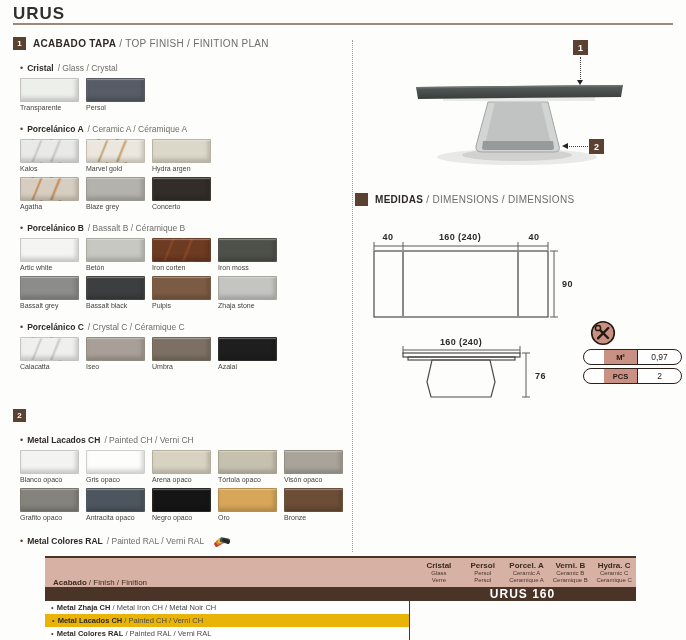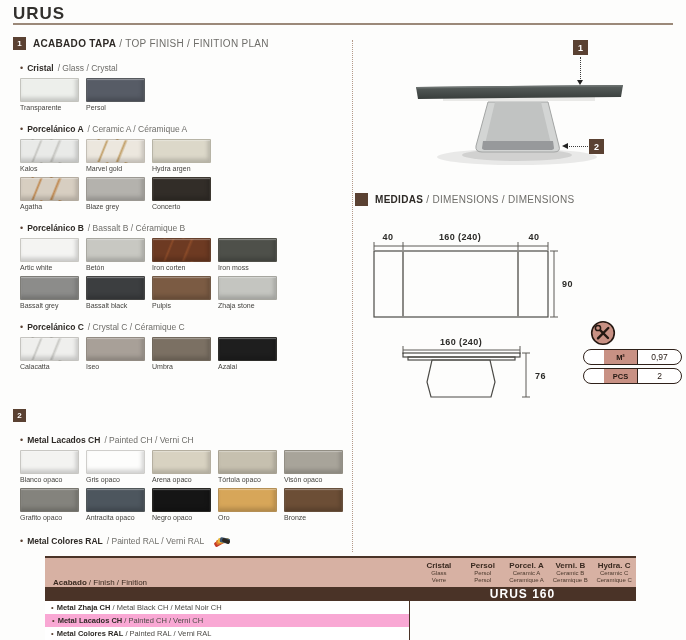--- a/index.html
+++ b/index.html
@@ -72,21 +72,21 @@
   .ft-header-left b{margin-right:2px;}
   .ft-cols{flex:1;display:flex;}
   .ft-col{flex:1;text-align:center;padding-top:3px;color:#3a2a20;}
   .ft-col .nm{font-size:8px;font-weight:bold;line-height:9px;}
   .ft-col .sub{font-size:6px;line-height:7px;color:#4a382c;}
   .ft-model{height:14px;background:#4a3327;position:relative;}
   .ft-model span{position:absolute;left:364px;width:227px;text-align:center;color:#fff;
                  font-size:12px;font-weight:bold;letter-spacing:1px;line-height:14px;}
   .ft-rows{width:364px;border-right:1px solid #4a3327;}
   .ft-row{height:13px;line-height:13px;padding-left:6px;font-size:7.5px;white-space:nowrap;background:#fff;}
-  .ft-row.alt{background:#f9a8d4;padding-left:7px;}
+  .ft-row.alt{background:#eab308;padding-left:7px;}
   .ft-row:last-child{border-bottom:2px solid #4a3327;}
   .ft-row .dot{color:#5a4132;margin-right:3px;}
   .ft-row .rest{color:#4c4a46;}
 </style>
 </head>
 <body>
 
 <div class="page">
 
   <div class="title">URUS</div>
@@ -409,19 +409,19 @@
             <div class="nm">Hydra. C</div>
             <div class="sub">Ceramic C</div>
             <div class="sub">Ceramique C</div>
           </div>
         </div>
     </div>
     <div class="ft-model">
       <span>URUS 160</span>
     </div>
     <div class="ft-rows" id="ft-rows">
-        <div class="ft-row"><span class="dot">•</span><b>Metal Zhaja CH</b><span class="rest"> / Metal Black CH / Métal Noir CH</span></div>
+        <div class="ft-row"><span class="dot">•</span><b>Metal Zhaja CH</b><span class="rest"> / Metal Iron CH / Métal Noir CH</span></div>
         <div class="ft-row alt"><span class="dot">•</span><b>Metal Lacados CH</b><span class="rest"> / Painted CH / Verni CH</span></div>
         <div class="ft-row"><span class="dot">•</span><b>Metal Colores RAL</b><span class="rest"> / Painted RAL / Verni RAL</span></div>
       </div>
   </div>
 
 </div>
 
 </body></html>

